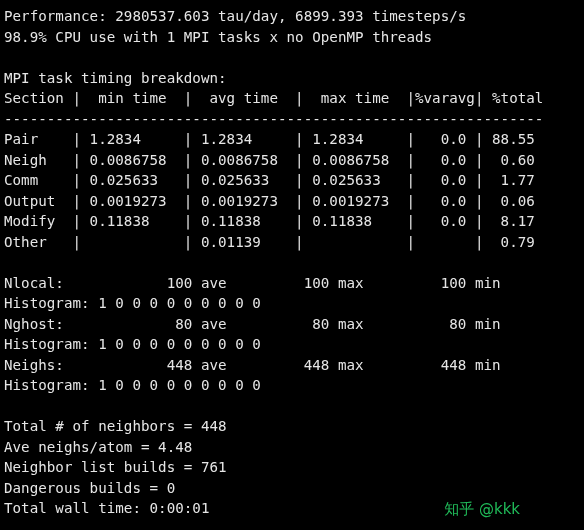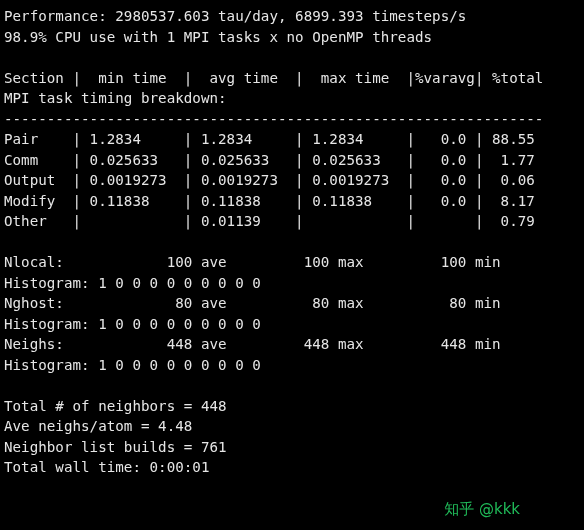--- a/index.html
+++ b/index.html
@@ -52,36 +52,38 @@
   }
 </style>
 </head>
 <body>
 
 <div id="terminal">
 
   <pre class="term-line">Performance: 2980537.603 tau/day, 6899.393 timesteps/s</pre>
   <pre class="term-line">98.9% CPU use with 1 MPI tasks x no OpenMP threads</pre>
   <pre class="term-line blank"> </pre>
+  <pre class="term-line">MPI task timing breakdown:</pre>
   <pre class="term-line">Section |  min time  |  avg time  |  max time  |%varavg| %total</pre>
-  <pre class="term-line">MPI task timing breakdown:</pre>
   <pre class="term-line">---------------------------------------------------------------</pre>
   <pre class="term-line">Pair    | 1.2834     | 1.2834     | 1.2834     |   0.0 | 88.55</pre>
+  <pre class="term-line">Neigh   | 0.0086758  | 0.0086758  | 0.0086758  |   0.0 |  0.60</pre>
   <pre class="term-line">Comm    | 0.025633   | 0.025633   | 0.025633   |   0.0 |  1.77</pre>
   <pre class="term-line">Output  | 0.0019273  | 0.0019273  | 0.0019273  |   0.0 |  0.06</pre>
   <pre class="term-line">Modify  | 0.11838    | 0.11838    | 0.11838    |   0.0 |  8.17</pre>
   <pre class="term-line">Other   |            | 0.01139    |            |       |  0.79</pre>
   <pre class="term-line blank"> </pre>
   <pre class="term-line">Nlocal:            100 ave         100 max         100 min</pre>
   <pre class="term-line">Histogram: 1 0 0 0 0 0 0 0 0 0</pre>
   <pre class="term-line">Nghost:             80 ave          80 max          80 min</pre>
   <pre class="term-line">Histogram: 1 0 0 0 0 0 0 0 0 0</pre>
   <pre class="term-line">Neighs:            448 ave         448 max         448 min</pre>
   <pre class="term-line">Histogram: 1 0 0 0 0 0 0 0 0 0</pre>
   <pre class="term-line blank"> </pre>
   <pre class="term-line">Total # of neighbors = 448</pre>
   <pre class="term-line">Ave neighs/atom = 4.48</pre>
   <pre class="term-line">Neighbor list builds = 761</pre>
+  <pre class="term-line">Dangerous builds = 0</pre>
   <pre class="term-line">Total wall time: 0:00:01</pre>
 
   <div id="watermark">知乎 @kkk</div>
 
 </div>
 
 </body></html>

